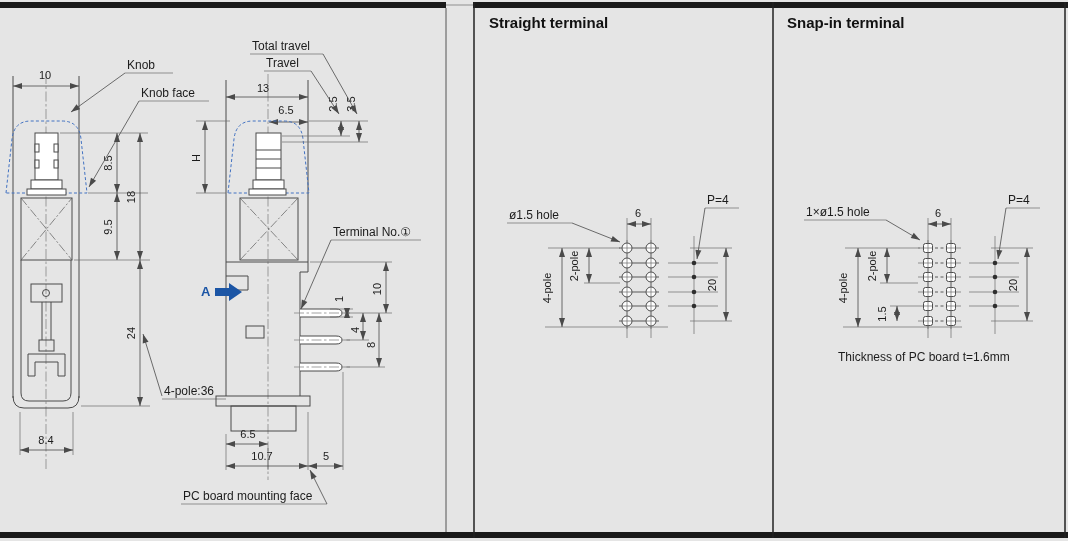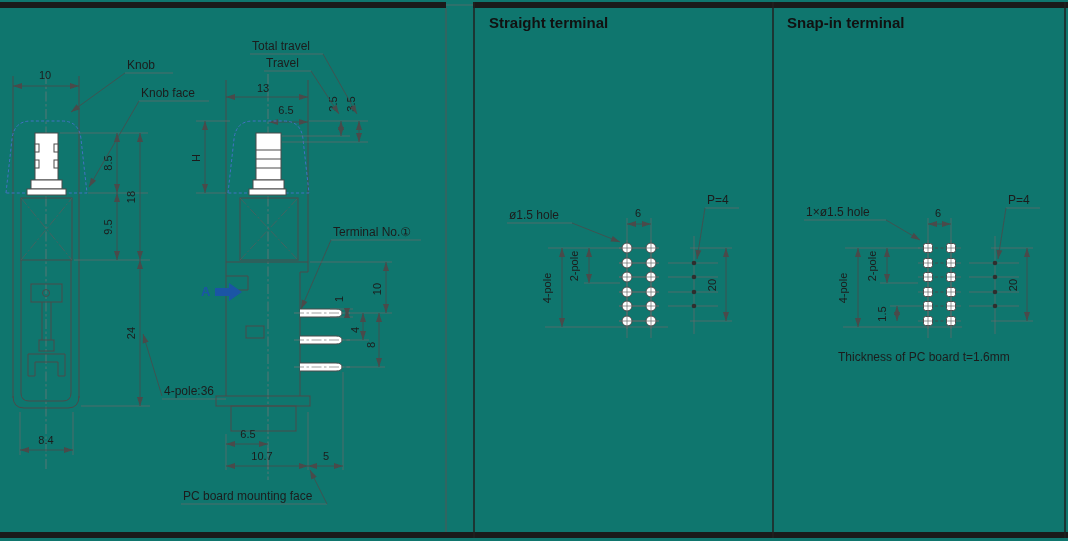--- a/index.html
+++ b/index.html
@@ -1,16 +1,16 @@
 <!DOCTYPE html>
 <html><head>
 <meta charset="utf-8">
 <style>
   html,body{margin:0;padding:0;background:#fff;}
-  .sheet{position:relative;width:1068px;height:541px;background:#0f766e;overflow:hidden;
+  .sheet{position:relative;width:1068px;height:541px;background:#e5e5e5;overflow:hidden;
          font-family:"Liberation Sans",sans-serif;}
   svg{position:absolute;left:0;top:0;}
   .s{stroke:#4a4a4a;stroke-width:1;fill:none;}
   .sthin{stroke:#6b6b6b;stroke-width:0.7;fill:none;}
   .cl{stroke:#7a7a7a;stroke-width:0.7;stroke-dasharray:10 2.5 2.5 2.5;fill:none;}
   .xd{stroke:#5a5a5a;stroke-width:0.7;stroke-dasharray:9 2 2 2;fill:none;}
   .dsh{stroke:#4a4a4a;stroke-width:0.9;stroke-dasharray:3 2.5;fill:none;}
   .dim{stroke:#4a4a4a;stroke-width:0.8;fill:none;marker-start:url(#ah);marker-end:url(#ah);}
   .ldr{stroke:#4a4a4a;stroke-width:0.8;fill:none;marker-end:url(#ah);}
   .wht{fill:#fff;stroke:#4a4a4a;stroke-width:1;}

